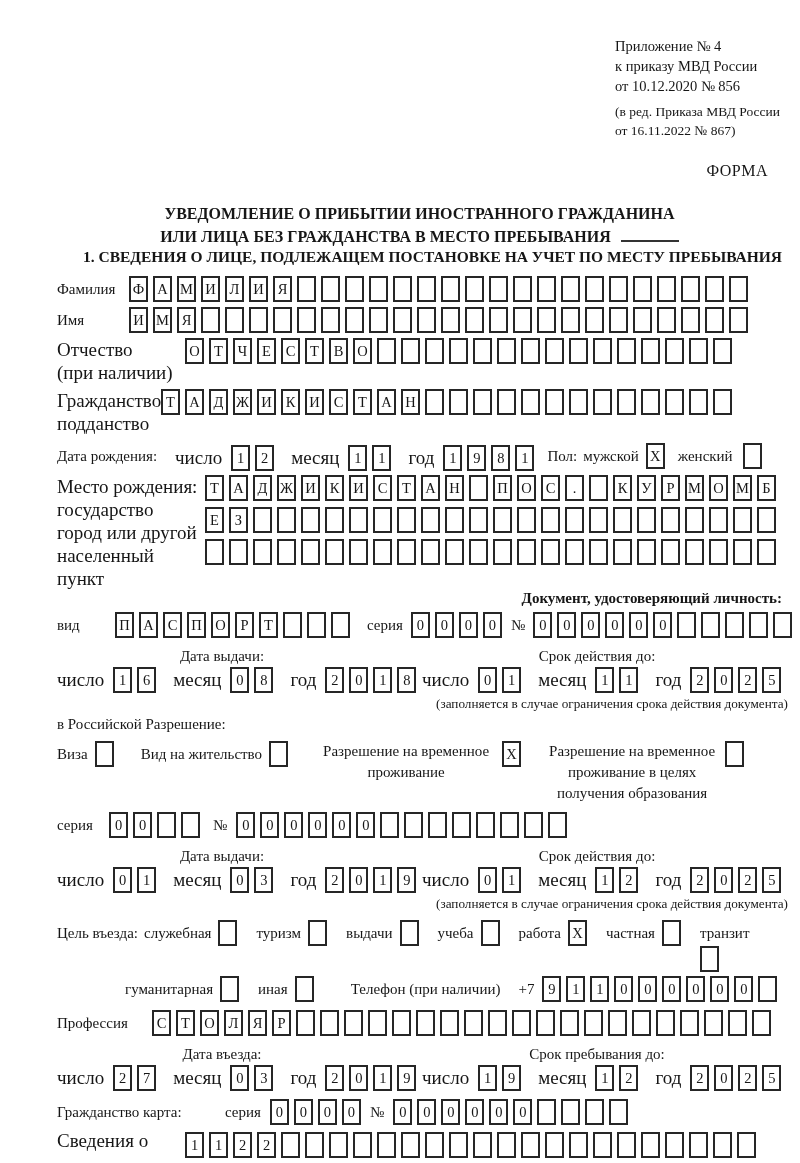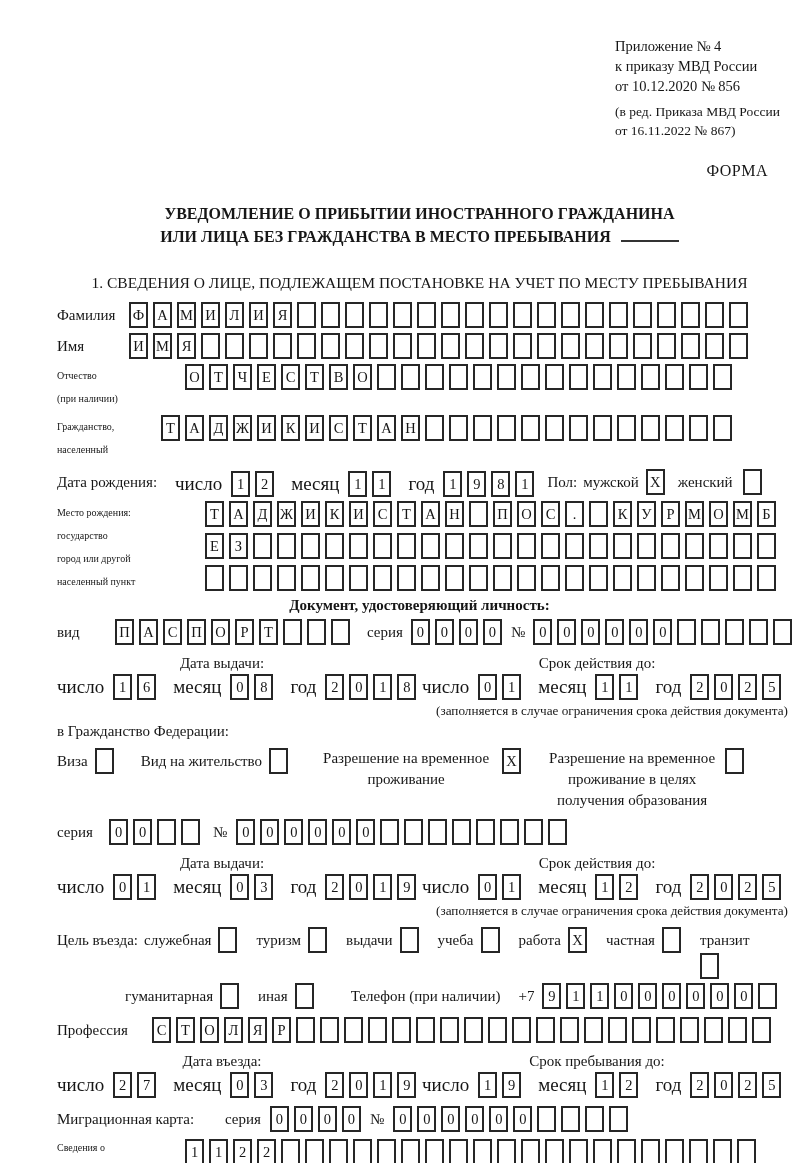--- a/index.html
+++ b/index.html
@@ -8,51 +8,51 @@
   .page{padding:36px 18px 0 57px;box-sizing:border-box;width:800px;height:1163px;}
 
   
   .hdr-block{margin-left:558px;font-size:14.5px;line-height:20px;}
   .hdr-block .sub{margin-top:6px;font-size:13.5px;line-height:19px;}
   .forma{margin-top:22px;margin-right:14px;text-align:right;font-weight:normal;font-size:16px;letter-spacing:.5px;}
 
   
   .title{margin-top:22px;text-align:center;font-weight:bold;font-size:16px;line-height:23px;}
   .blank-line{display:inline-block;width:58px;border-bottom:2px solid #333;margin-left:10px;vertical-align:baseline;height:14px;}
-  .section-heading{margin-top:26px;text-align:center;font-weight:normal;font-size:15.5px;}
+  .section-heading{text-align:right;font-weight:bold;font-size:15.5px;}
 
   
   .cell{display:inline-block;box-sizing:border-box;width:19px;height:26px;border:2px solid #262626;
         margin-right:5px;text-align:center;line-height:22px;font-size:14.5px;vertical-align:middle;background:#fff;}
   .cells{white-space:nowrap;}
 
   
   .frow{display:flex;align-items:flex-start;margin-top:5px;}
   .flabel{font-size:15px;line-height:26px;flex:none;}
   .w72{width:72px;} .w128{width:128px;} .w104{width:104px;} .w148{width:148px;}
-  .lbl-lines{font-size:10px;line-height:23px;flex:none;}
+  .lbl-lines{font-size:19px;line-height:23px;flex:none;}
 
   
   .date-pair{display:flex;margin-top:10px;}
   .date-col-l{width:365px;flex:none;}
   .date-col-r{flex:1;}
   .date-heading{font-size:15px;text-align:center;width:330px;}
   .date-col-r .date-heading{width:330px;margin-left:10px;}
   .dg{white-space:nowrap;margin-top:2px;}
   .dg-label{font-size:19px;margin:0 7px 0 0;vertical-align:middle;}
   .dg-label + .cell{margin-left:2px;}
   .small-note{font-size:13.2px;margin-top:3px;text-align:center;width:380px;}
 
   
   .opt{display:flex;align-items:flex-start;margin-right:14px;}
   .opt-label{font-size:15px;line-height:26px;margin-right:7px;}
   .opt-label.multi{line-height:21px;text-align:center;}
   .checkbox{flex:none;}
 
-  .center-bold{font-weight:bold;font-size:15px;text-align:center;margin-top:8px;}
+  .center-bold{font-weight:bold;font-size:15px;text-align:right;margin-top:8px;}
   .plain{font-size:15px;line-height:25px;}
   .mt4{margin-top:4px;} .mt8{margin-top:8px;} .mt10{margin-top:10px;}
   .boxrows .cells{display:block;margin-bottom:6px;}
   .phone-prefix{font-size:15px;margin:0 8px 0 18px;line-height:26px;}
 </style>
 </head>
 <body>
 
 <div class="page">
 
@@ -91,21 +91,21 @@
     <div class="lbl-lines w128">
       <div>Отчество</div>
       <div>(при наличии)</div>
     </div>
     <div class="cells"><span class="cell">О</span><span class="cell">Т</span><span class="cell">Ч</span><span class="cell">Е</span><span class="cell">С</span><span class="cell">Т</span><span class="cell">В</span><span class="cell">О</span><span class="cell"></span><span class="cell"></span><span class="cell"></span><span class="cell"></span><span class="cell"></span><span class="cell"></span><span class="cell"></span><span class="cell"></span><span class="cell"></span><span class="cell"></span><span class="cell"></span><span class="cell"></span><span class="cell"></span><span class="cell"></span><span class="cell"></span></div>
   </div>
 
   <div class="frow">
     <div class="lbl-lines w104">
       <div>Гражданство,</div>
-      <div>населенный</div>
+      <div>подданство</div>
     </div>
     <div class="cells"><span class="cell">Т</span><span class="cell">А</span><span class="cell">Д</span><span class="cell">Ж</span><span class="cell">И</span><span class="cell">К</span><span class="cell">И</span><span class="cell">С</span><span class="cell">Т</span><span class="cell">А</span><span class="cell">Н</span><span class="cell"></span><span class="cell"></span><span class="cell"></span><span class="cell"></span><span class="cell"></span><span class="cell"></span><span class="cell"></span><span class="cell"></span><span class="cell"></span><span class="cell"></span><span class="cell"></span><span class="cell"></span><span class="cell"></span></div>
   </div>
 
   <div class="frow mt8">
     <div class="flabel" style="width:118px;">Дата рождения:</div>
     <div class="dg"><span class="dg-label">число</span><span class="cell">1</span><span class="cell">2</span><span class="dg-label" style="margin-left: 12px;">месяц</span><span class="cell">1</span><span class="cell">1</span><span class="dg-label" style="margin-left: 12px;">год</span><span class="cell">1</span><span class="cell">9</span><span class="cell">8</span><span class="cell">1</span></div>
     <div class="flabel" style="margin-left:8px;">Пол:</div>
     <div class="flabel" style="margin:0 7px 0 6px;">мужской</div>
     <span class="cell checkbox">X</span>
@@ -143,21 +143,21 @@
       <div class="date-heading">Дата выдачи:</div>
       <div class="dg"><span class="dg-label">число</span><span class="cell">1</span><span class="cell">6</span><span class="dg-label" style="margin-left: 12px;">месяц</span><span class="cell">0</span><span class="cell">8</span><span class="dg-label" style="margin-left: 12px;">год</span><span class="cell">2</span><span class="cell">0</span><span class="cell">1</span><span class="cell">8</span></div>
     </div>
     <div class="date-col-r">
       <div class="date-heading">Срок действия до:</div>
       <div class="dg"><span class="dg-label">число</span><span class="cell">0</span><span class="cell">1</span><span class="dg-label" style="margin-left: 12px;">месяц</span><span class="cell">1</span><span class="cell">1</span><span class="dg-label" style="margin-left: 12px;">год</span><span class="cell">2</span><span class="cell">0</span><span class="cell">2</span><span class="cell">5</span></div>
       <div class="small-note">(заполняется в случае ограничения срока действия документа)</div>
     </div>
   </div>
 
-  <div class="plain">в Гражданство Федерации:</div>
+  <div class="plain">в Российской Разрешение:</div>
 
   <div class="frow mt4">
     <div class="opt" style="margin-right:22px;">
       <span class="opt-label">Виза</span>
       <span class="cell checkbox"></span>
     </div>
     <div class="opt" style="margin-right:24px;">
       <span class="opt-label">Вид на жительство</span>
       <span class="cell checkbox"></span>
     </div>
@@ -246,21 +246,21 @@
       <div class="date-heading">Дата въезда:</div>
       <div class="dg"><span class="dg-label">число</span><span class="cell">2</span><span class="cell">7</span><span class="dg-label" style="margin-left: 12px;">месяц</span><span class="cell">0</span><span class="cell">3</span><span class="dg-label" style="margin-left: 12px;">год</span><span class="cell">2</span><span class="cell">0</span><span class="cell">1</span><span class="cell">9</span></div>
     </div>
     <div class="date-col-r">
       <div class="date-heading">Срок пребывания до:</div>
       <div class="dg"><span class="dg-label">число</span><span class="cell">1</span><span class="cell">9</span><span class="dg-label" style="margin-left: 12px;">месяц</span><span class="cell">1</span><span class="cell">2</span><span class="dg-label" style="margin-left: 12px;">год</span><span class="cell">2</span><span class="cell">0</span><span class="cell">2</span><span class="cell">5</span></div>
     </div>
   </div>
 
   <div class="frow mt8">
-    <div class="flabel" style="width:168px;">Миграционная карта:</div>
+    <div class="flabel" style="width:168px;">Гражданство карта:</div>
     <div class="flabel" style="margin-right:9px;">серия</div>
     <div class="cells"><span class="cell">0</span><span class="cell">0</span><span class="cell">0</span><span class="cell">0</span></div>
     <div class="flabel" style="margin:0 9px 0 4px;">№</div>
     <div class="cells"><span class="cell">0</span><span class="cell">0</span><span class="cell">0</span><span class="cell">0</span><span class="cell">0</span><span class="cell">0</span><span class="cell"></span><span class="cell"></span><span class="cell"></span><span class="cell"></span></div>
   </div>
 
   <div class="frow mt4">
     <div class="lbl-lines" style="width:128px;">
       <div>Сведения о</div>
 

